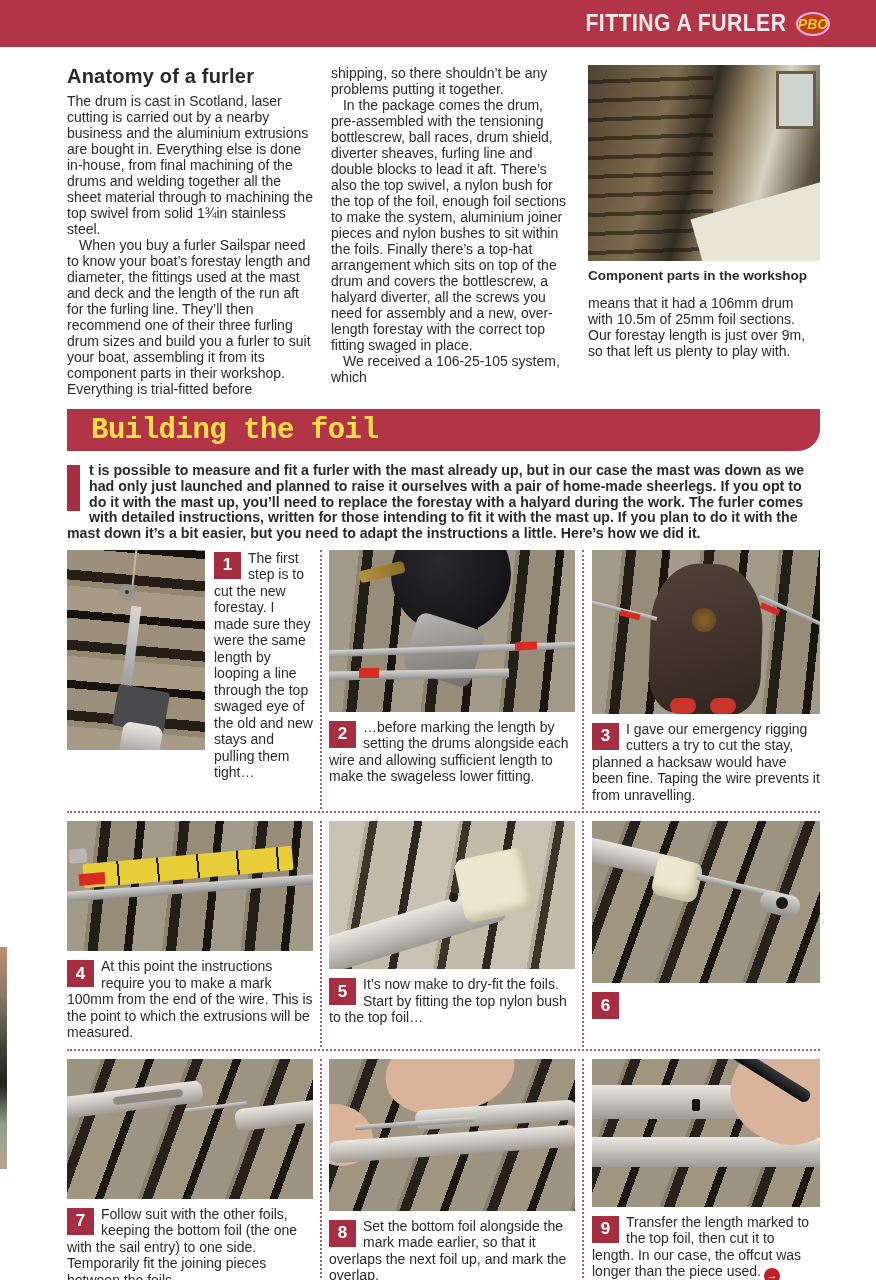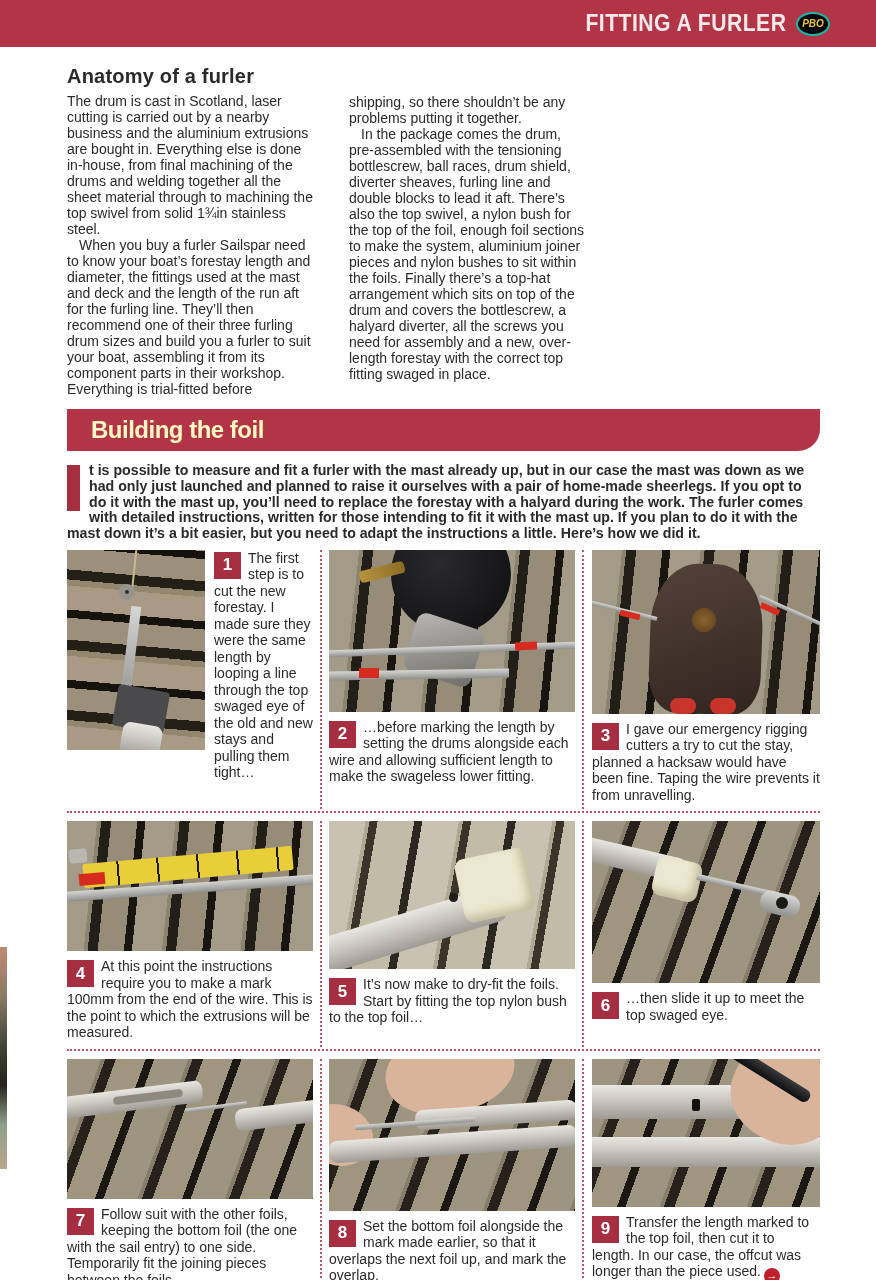--- a/index.html
+++ b/index.html
@@ -21,29 +21,29 @@
     height:47px;background:var(--accent-red,#b13447);
     display:flex;align-items:center;justify-content:flex-end;
     padding-right:46px;gap:10px;
   }
   .masthead-title{
     color:#f3e9ea;font-size:23px;font-weight:600;letter-spacing:.5px;
     transform:scaleX(.92);transform-origin:right center;
   }
   .pbo-logo{
     width:34px;height:24px;border-radius:50%;
-    background:#000000;border:2px solid #14b8a6;
-    color:#e8c53f;font-size:10px;font-weight:bold;font-style:italic;
+    background:#c2410c;border:2px solid #f0abfc;
+    color:#e8c53f;font-size:14px;font-weight:bold;font-style:italic;
     display:flex;align-items:center;justify-content:center;flex:0 0 auto;
   }
   
   .content{padding:18px 56px 0 67px;}
-  .cols{display:flex;gap:17px;}
+  .cols{display:flex;gap:0;}
   .col1{width:248px;margin-right:17px;}
-  .col2{width:240px;margin-right:18px;margin-top:29px;}
+  .col2{width:240px;margin-right:18px;}
   .col3{width:232px;}
   h2.anatomy{font-size:20px;font-weight:bold;margin-bottom:5px;letter-spacing:.2px;}
   .body-p{font-size:14px;line-height:16px;}
   .body-p + .body-p{text-indent:12px;}
   .photo{position:relative;overflow:hidden;}
   .workshop-photo{width:232px;height:196px;
     background:
       linear-gradient(105deg,#4e4232 0%,#6a5a41 18%,#7d6c4e 32%,#332c22 47%,#8b7c5f 58%,#d7d2c2 72%,#5f5340 88%,#2e2a20 100%);
   }
   .shelves{position:absolute;left:0;top:0;width:54%;height:100%;
@@ -51,21 +51,21 @@
   .desk{position:absolute;right:-30px;bottom:-26px;width:150px;height:90px;
     background:#e8e4d6;transform:rotate(-16deg);}
   .window{position:absolute;right:4px;top:6px;width:40px;height:58px;background:#cfd6d2;border:3px solid #6b5c44;}
   .photo-cap{font-size:13.5px;font-weight:bold;margin:7px 0 12px;}
   
   .banner{
     margin-top:12px;height:42px;background:var(--accent-red,#b13447);
     border-bottom-right-radius:22px;
     display:flex;align-items:center;padding-left:24px;
   }
-  .banner-title{color:#fef9c3;font-size:24px;font-weight:800;letter-spacing:-.5px;}
+  .banner-title{color:#fde047;font-size:29px;font-weight:800;letter-spacing:-.5px;font-family:Liberation Mono, monospace;}
   
   .intro{margin-top:12px;font-size:14.2px;font-weight:bold;line-height:15.8px;}
   .dropcap{
     float:left;width:13px;height:46px;margin:2px 9px 0 0;
     background:var(--badge-red,#a52f40);color:var(--badge-red,#a52f40);
     overflow:hidden;font-size:8px;
   }
   
   .grid-row{display:flex;margin-top:8px;}
   .cell{padding:0 0 6px 0;}
@@ -116,20 +116,30 @@
 
   <section class="cols">
     <div class="col1">
       <h2 class="anatomy">Anatomy of a furler</h2>
       <p class="body-p">The drum is cast in Scotland, laser cutting is carried out by a nearby business and the aluminium extrusions are bought in. Everything else is done in-house, from final machining of the drums and welding together all the sheet material through to machining the top swivel from solid 1¾in stainless steel.</p>
       <p class="body-p">When you buy a furler Sailspar need to know your boat’s forestay length and diameter, the fittings used at the mast and deck and the length of the run aft for the furling line. They’ll then recommend one of their three furling drum sizes and build you a furler to suit your boat, assembling it from its component parts in their workshop. Everything is trial-fitted before</p>
     </div>
     <div class="col2">
       <p class="body-p">shipping, so there shouldn’t be any problems putting it together.</p>
       <p class="body-p">In the package comes the drum, pre-assembled with the tensioning bottlescrew, ball races, drum shield, diverter sheaves, furling line and double blocks to lead it aft. There’s also the top swivel, a nylon bush for the top of the foil, enough foil sections to make the system, aluminium joiner pieces and nylon bushes to sit within the foils. Finally there’s a top-hat arrangement which sits on top of the drum and covers the bottlescrew, a halyard diverter, all the screws you need for assembly and a new, over-length forestay with the correct top fitting swaged in place.</p>
+      <p class="body-p">We received a 106-25-105 system, which</p>
+    </div>
+    <div class="col3">
+      <div class="photo workshop-photo">
+        <div class="shelves"></div>
+        <div class="window"></div>
+        <div class="desk"></div>
+      </div>
+      <p class="photo-cap">Component parts in the workshop</p>
+      <p class="body-p">means that it had a 106mm drum with 10.5m of 25mm foil sections. Our forestay length is just over 9m, so that left us plenty to play with.</p>
     </div>
   </section>
 
   <div class="banner">
     <span class="banner-title">Building the foil</span>
   </div>
 
   <p class="intro">
     <span class="dropcap">I</span><span>t is possible to measure and fit a furler with the mast already up, but in our case the mast was down as we had only just launched and planned to raise it ourselves with a pair of home-made sheerlegs. If you opt to do it with the mast up, you’ll need to replace the forestay with a halyard during the work. The furler comes with detailed instructions, written for those intending to fit it with the mast up. If you plan to do it with the mast down it’s a bit easier, but you need to adapt the instructions a little. Here’s how we did it.</span>
   </p>
@@ -206,21 +216,21 @@
     </div>
     <div class="cell c3">
       <div class="photo deck-d" style="height:162px;">
         <div class="ov tube" style="left:-16px;top:26px;width:110px;height:24px;transform:rotate(13deg);"></div>
         <div class="ov cream" style="left:62px;top:38px;width:46px;height:40px;transform:rotate(13deg);"></div>
         <div class="ov rod" style="left:104px;top:62px;width:82px;height:6px;transform:rotate(13deg);"></div>
         <div class="ov" style="left:168px;top:72px;width:40px;height:22px;background:linear-gradient(180deg,#d8d8d6,#8f8f8c);border-radius:10px;transform:rotate(13deg);"></div>
         <div class="ov" style="left:184px;top:76px;width:12px;height:12px;border-radius:50%;background:#1c1915;"></div>
       </div>
       <p class="cap">
-        <span class="badge">6</span><span>…then slide it up to meet the top swaged eye.</span>
+        <span class="badge">6</span>
       </p>
     </div>
   </div>
 
   <div class="h-sep"></div>
 
   <div class="grid-row">
     <div class="cell c1">
       <div class="photo deck-d" style="height:140px;">
         <div class="ov tube" style="left:-14px;top:30px;width:150px;height:22px;transform:rotate(-7deg);"></div>

